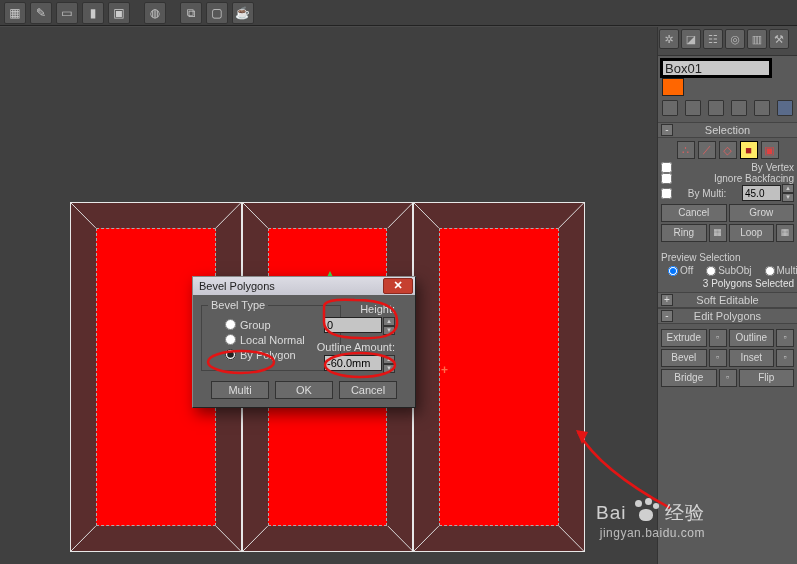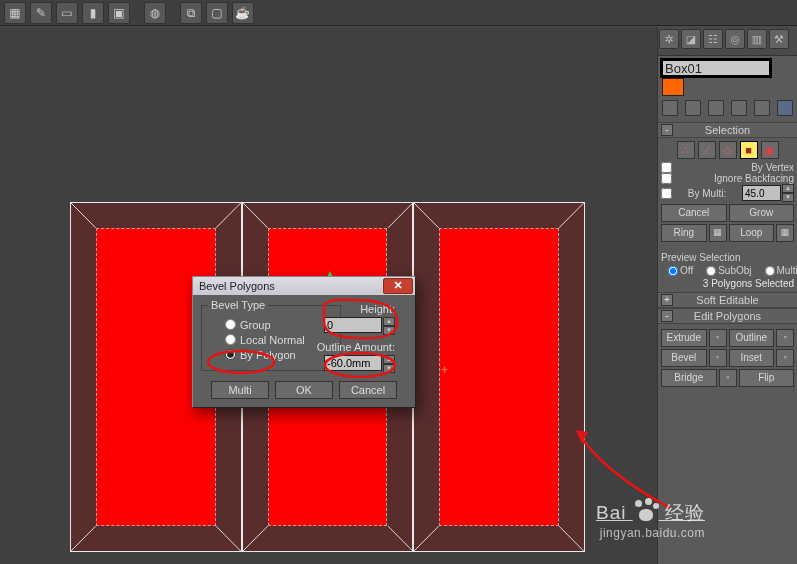--- a/index.html
+++ b/index.html
@@ -331,21 +331,21 @@
 
   
   .watermark {
     position:absolute;
     right: 92px;
     bottom: 24px;
     text-align: right;
     pointer-events: none;
     color: rgba(255,255,255,0.75);
   }
-  .watermark .logo-row { display:flex;align-items:center;justify-content:flex-start;gap:4px;text-decoration:underline; }
+  .watermark .logo-row { display:flex;align-items:center;justify-content:flex-start;gap:4px; }
   .watermark .paw {
     width:26px;height:22px;position:relative;
   }
   .watermark .paw span{
     position:absolute;background:rgba(255,255,255,0.75);border-radius:50%;
   }
   .wm-big { font-size:19px;letter-spacing:1px;font-weight:300; }
   .wm-url { font-size:12px;letter-spacing:0.5px;opacity:0.85; }
 </style>
 </head>

